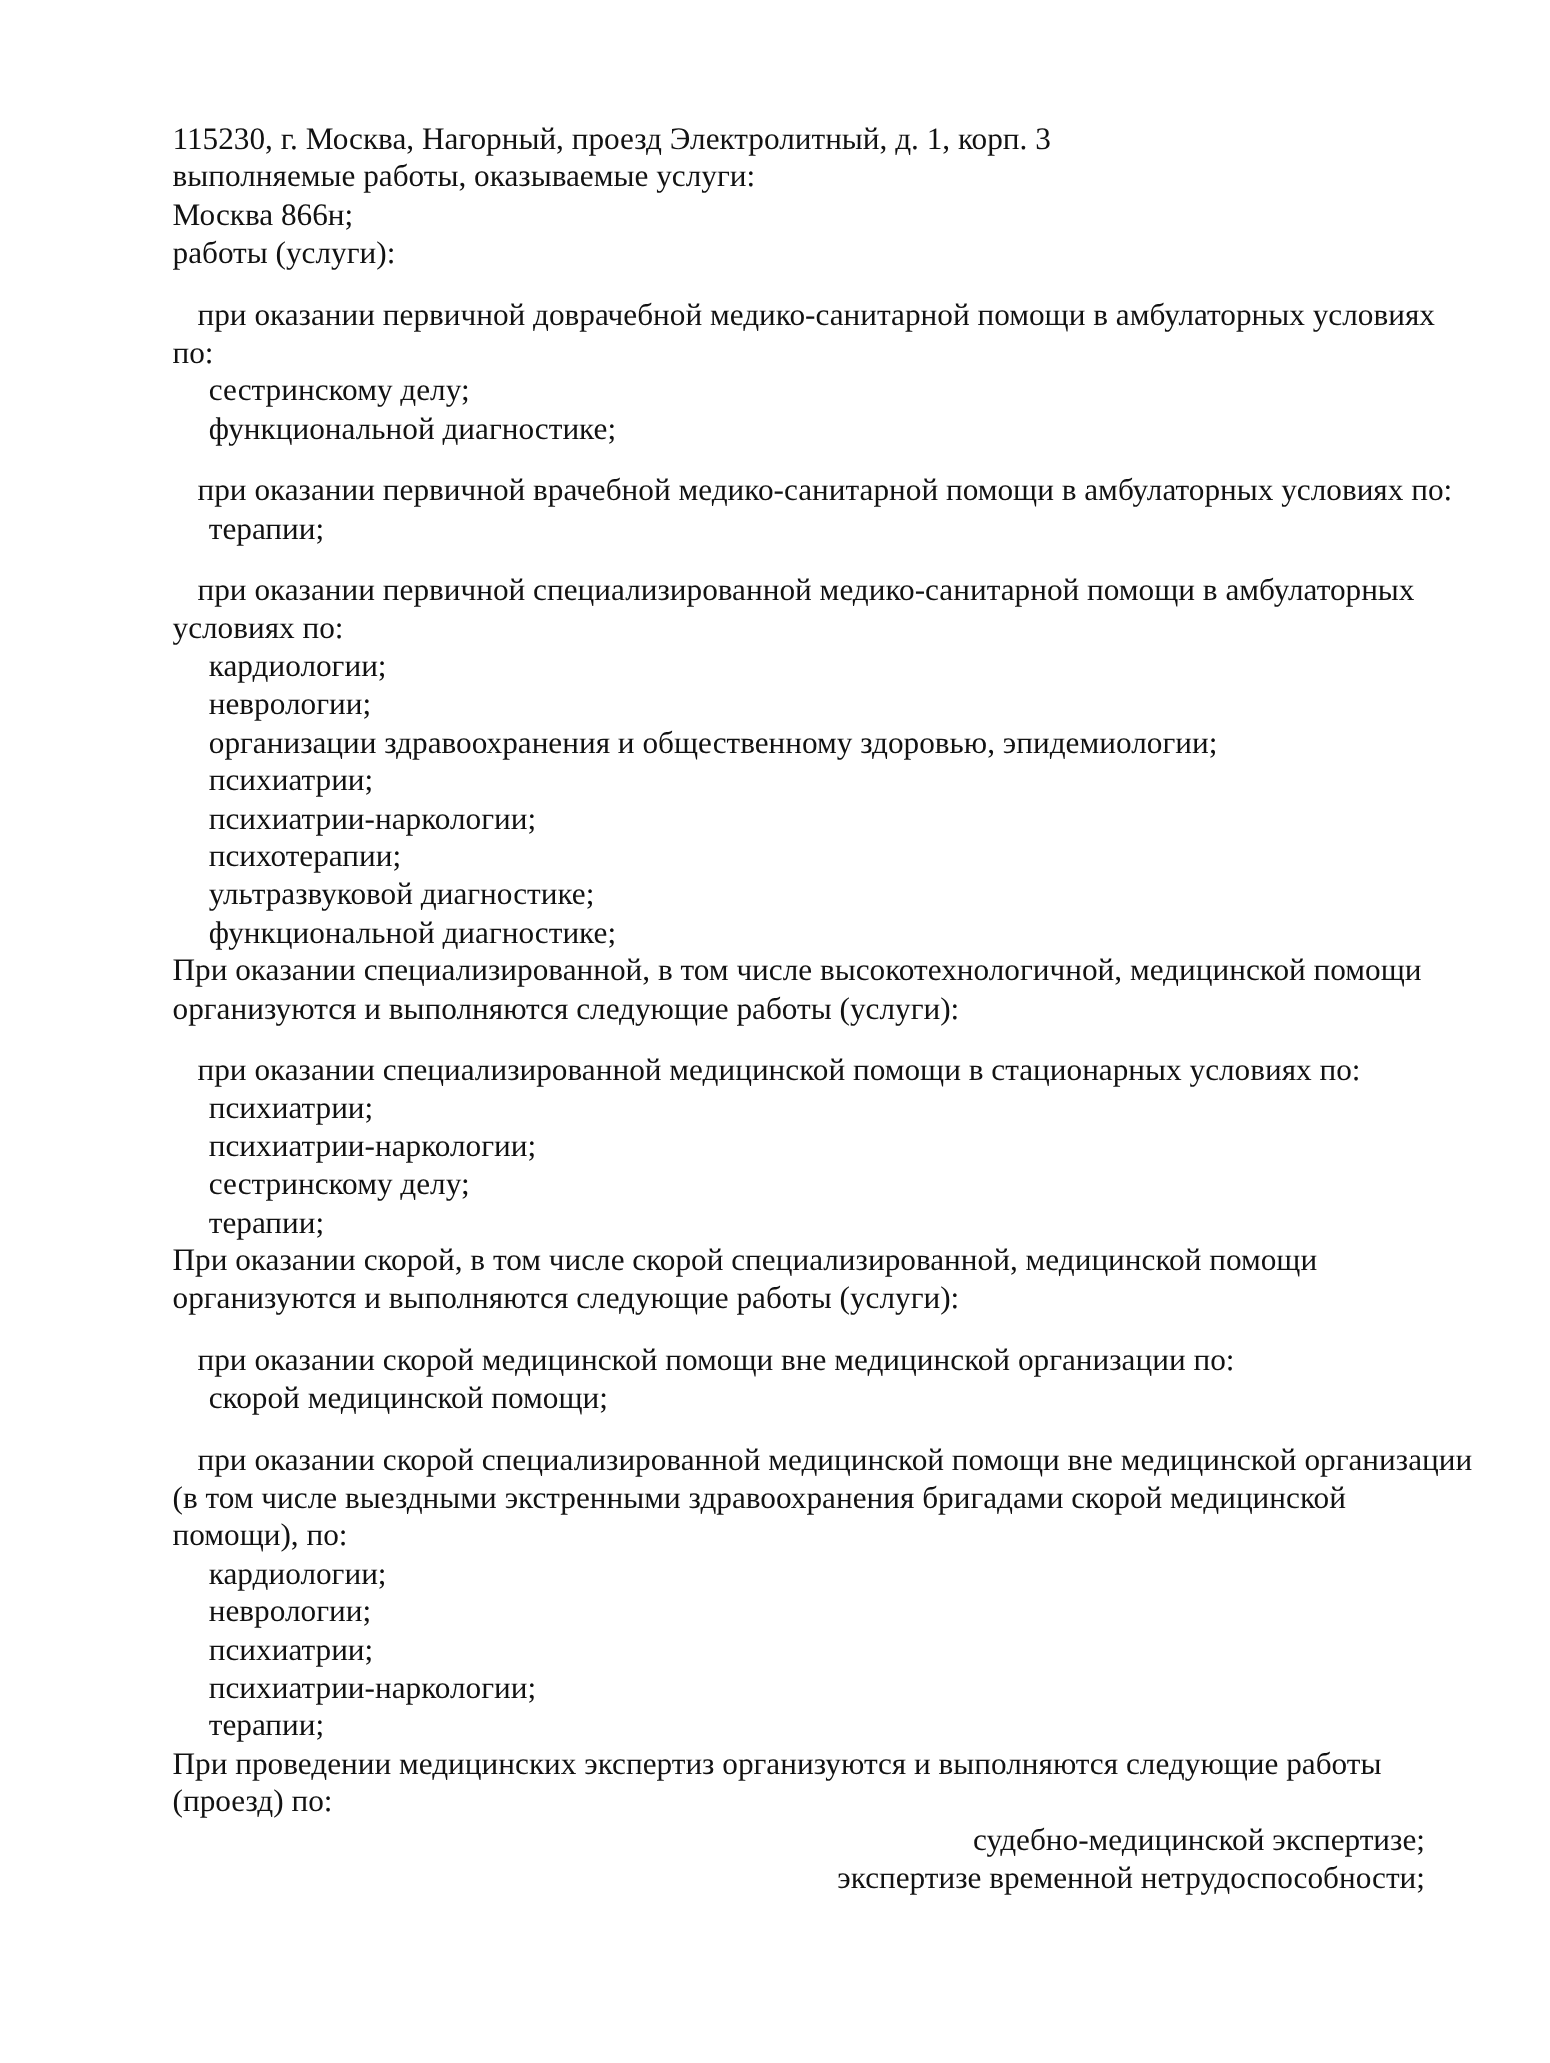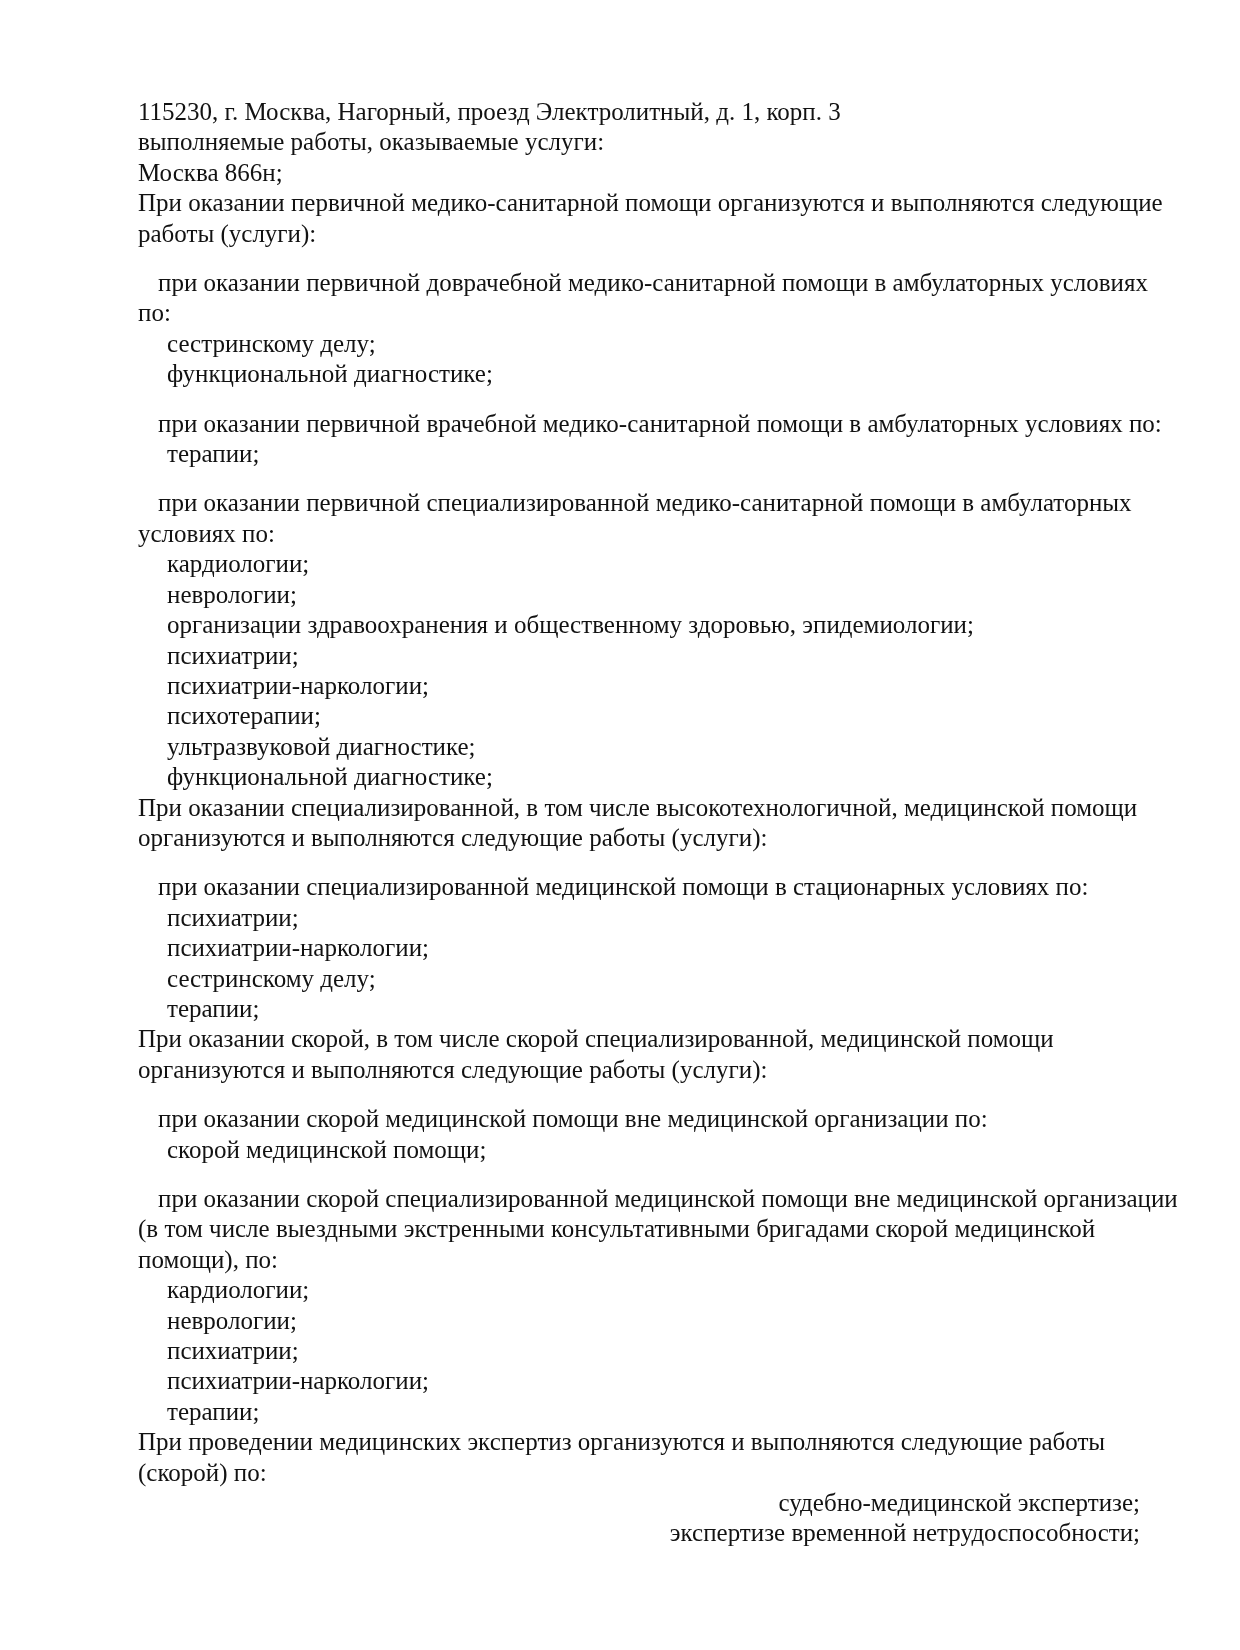--- a/index.html
+++ b/index.html
@@ -31,21 +31,20 @@
   .i1b { text-indent: 10px; text-align: right; }
   .i2  { text-indent: 29px; }
 </style>
 </head>
 <body>
 
 <div class="page">
   <div class="line i0">115230, г. Москва, Нагорный, проезд Электролитный, д. 1, корп. 3</div>
   <div class="line i0">выполняемые работы, оказываемые услуги:</div>
   <div class="line i0">Москва 866н;</div>
-  <div class="line i0">При оказании первичной медико-санитарной помощи организуются и выполняются следующие</div>
   <div class="line i0">работы (услуги):</div>
   <div class="line i1">при оказании первичной доврачебной медико-санитарной помощи в амбулаторных условиях</div>
   <div class="line i0">по:</div>
   <div class="line i2">сестринскому делу;</div>
   <div class="line i2">функциональной диагностике;</div>
   <div class="line i1">при оказании первичной врачебной медико-санитарной помощи в амбулаторных условиях по:</div>
   <div class="line i2">терапии;</div>
   <div class="line i1">при оказании первичной специализированной медико-санитарной помощи в амбулаторных</div>
   <div class="line i0">условиях по:</div>
   <div class="line i2">кардиологии;</div>
@@ -61,24 +60,24 @@
   <div class="line i1">при оказании специализированной медицинской помощи в стационарных условиях по:</div>
   <div class="line i2">психиатрии;</div>
   <div class="line i2">психиатрии-наркологии;</div>
   <div class="line i2">сестринскому делу;</div>
   <div class="line i2">терапии;</div>
   <div class="line i0">При оказании скорой, в том числе скорой специализированной, медицинской помощи</div>
   <div class="line i0">организуются и выполняются следующие работы (услуги):</div>
   <div class="line i1">при оказании скорой медицинской помощи вне медицинской организации по:</div>
   <div class="line i2">скорой медицинской помощи;</div>
   <div class="line i1">при оказании скорой специализированной медицинской помощи вне медицинской организации</div>
-  <div class="line i0">(в том числе выездными экстренными консультативными бригадами скорой медицинской</div>
+  <div class="line i0">(в том числе выездными экстренными здравоохранения бригадами скорой медицинской</div>
   <div class="line i0">помощи), по:</div>
   <div class="line i2">кардиологии;</div>
   <div class="line i2">неврологии;</div>
   <div class="line i2">психиатрии;</div>
   <div class="line i2">психиатрии-наркологии;</div>
   <div class="line i2">терапии;</div>
   <div class="line i0">При проведении медицинских экспертиз организуются и выполняются следующие работы</div>
-  <div class="line i0">(скорой) по:</div>
+  <div class="line i0">(проезд) по:</div>
   <div class="line i1b">судебно-медицинской экспертизе;</div>
   <div class="line i1b">экспертизе временной нетрудоспособности;</div>
 </div>
 
 </body></html>

